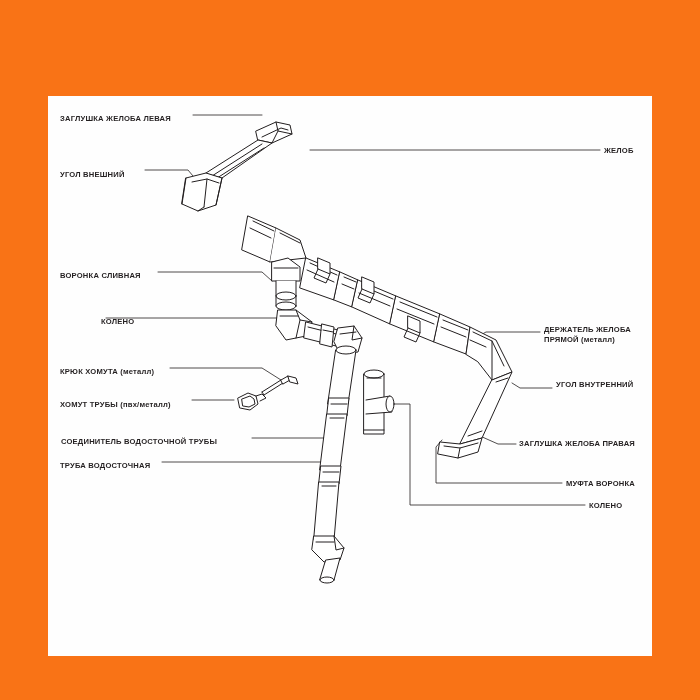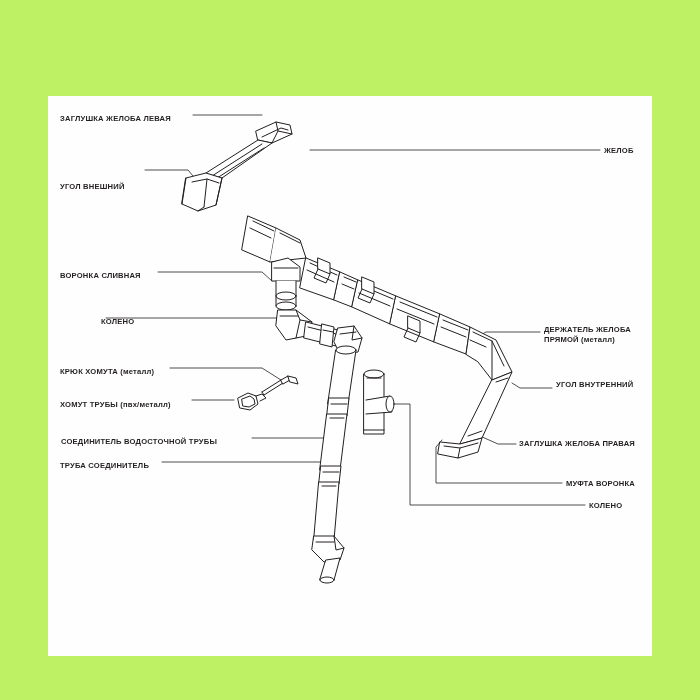--- a/index.html
+++ b/index.html
@@ -4,21 +4,21 @@
 <style>
   html, body {
     margin: 0;
     padding: 0;
     background: #ffffff;
   }
   #stage {
     position: relative;
     width: 700px;
     height: 700px;
-    background: #bef264;
+    background: #f97316;
     font-family: "Liberation Sans", sans-serif;
     overflow: hidden;
   }
   #diagram-frame {
     position: absolute;
     left: 48px;
     top: 96px;
     width: 604px;
     height: 560px;
     background: #fefefe;
@@ -257,27 +257,27 @@
         <path d="M281 380 L262 392"></path>
         <path d="M283 383 L264 395"></path>
         <path d="M262 392 L264 395"></path>
         <path d="M281 380 L288 376 L290 380 L283 384 Z" fill="#ffffff"></path>
         <path d="M288 376 L296 378 L298 384 L290 382 Z" fill="#ffffff"></path>
       </g>
     </g>
   </svg>
 
   <div class="lbl" style="left:60px; top:114px;">ЗАГЛУШКА ЖЕЛОБА ЛЕВАЯ</div>
-  <div class="lbl" style="left:60px; top:182px;">УГОЛ ВНЕШНИЙ</div>
+  <div class="lbl" style="left:60px; top:170px;">УГОЛ ВНЕШНИЙ</div>
   <div class="lbl" style="left:60px; top:271px;">ВОРОНКА СЛИВНАЯ</div>
   <div class="lbl" style="left:60px; top:317px;padding-left:41px;">КОЛЕНО</div>
   <div class="lbl" style="left:60px; top:367px;">КРЮК ХОМУТА (металл)</div>
   <div class="lbl" style="left:60px; top:400px;">ХОМУТ ТРУБЫ (пвх/металл)</div>
   <div class="lbl" style="left:61px; top:437px;">СОЕДИНИТЕЛЬ ВОДОСТОЧНОЙ ТРУБЫ</div>
-  <div class="lbl" style="left:60px; top:461px;">ТРУБА СОЕДИНИТЕЛЬ</div>
+  <div class="lbl" style="left:60px; top:461px;">ТРУБА ВОДОСТОЧНАЯ</div>
 
   <div class="lbl right" style="left:604px; top:146px;">ЖЕЛОБ</div>
   <div class="lbl right" style="left:544px; top:325px;">ДЕРЖАТЕЛЬ ЖЕЛОБА
 ПРЯМОЙ (металл)</div>
   <div class="lbl right" style="left:556px; top:380px;">УГОЛ ВНУТРЕННИЙ</div>
   <div class="lbl right" style="left:519px; top:439px;text-align:center;">ЗАГЛУШКА ЖЕЛОБА ПРАВАЯ</div>
   <div class="lbl right" style="left:566px; top:479px;">МУФТА ВОРОНКА</div>
   <div class="lbl right" style="left:589px; top:501px;">КОЛЕНО</div>
 
 </div>

